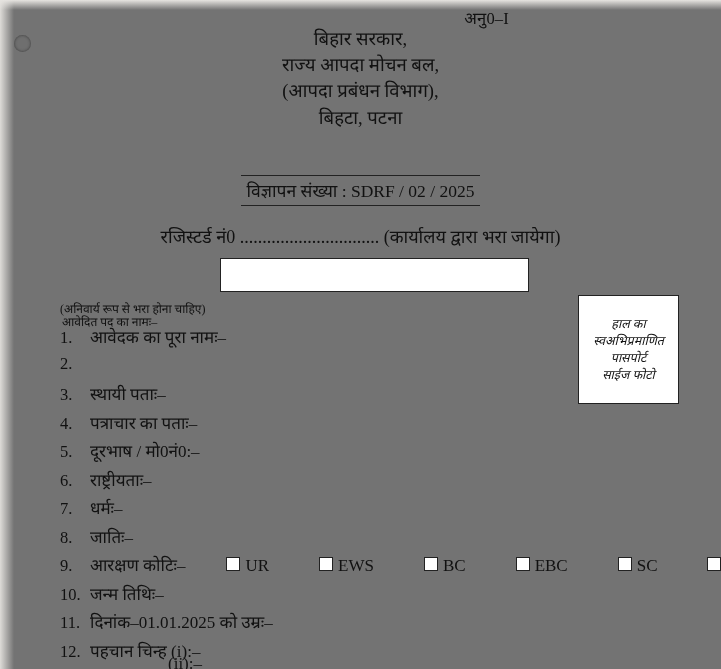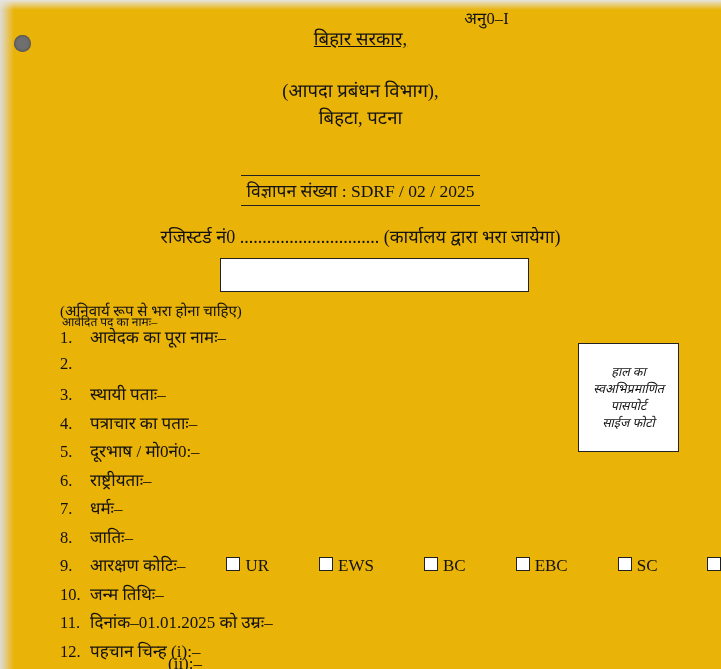--- a/index.html
+++ b/index.html
@@ -9,21 +9,21 @@
   }
   body {
     font-family: "Liberation Serif", serif;
     color: #111;
   }
   .page {
     position: relative;
     width: 721px;
     height: 669px;
     overflow: hidden;
-    background: #eab308;
+    background: #737373;
   }
   
   .scan-edge-left {
     position: absolute;
     left: 0; top: 0;
     width: 14px; height: 669px;
     background: linear-gradient(to right, #dedcd8, rgba(255,255,255,0));
     pointer-events: none;
   }
   .scan-edge-top {
@@ -53,21 +53,21 @@
   }
 
   .heading {
     position: absolute;
     left: 0;
     width: 721px;
     text-align: center;
     font-size: 18.5px;
     line-height: 26px;
   }
-  .h1 { top: 26px; text-decoration: underline; }
+  .h1 { top: 26px; }
   .h2 { top: 52px; }
   .h3 { top: 78px; }
   .h4 { top: 105px; }
 
   .adv-no {
     position: absolute;
     left: 0;
     width: 721px;
     text-align: center;
     top: 146px;
@@ -114,40 +114,39 @@
     width: 307px;
     height: 32px;
     border: 1.5px solid #222;
     background: #fff;
   }
 
   .mandatory {
     position: absolute;
     left: 60px;
     top: 300px;
-    font-size: 15px;
+    font-size: 12px;
   }
 
   .photo-box {
     position: absolute;
     left: 578px;
     top: 295px;
     width: 99px;
     height: 107px;
     border: 1.5px solid #222;
     background: #fff;
     display: flex;
     flex-direction: column;
     align-items: center;
     justify-content: center;
     font-size: 12.5px;
     line-height: 17px;
     text-align: center;
     font-style: italic;
-    margin-top: 48px;
   }
 
   .items {
     position: absolute;
     left: 60px;
     top: 325px;
     width: 610px;
   }
   .item {
     display: flex;
@@ -198,20 +197,21 @@
 
 <div class="page">
 
   <div class="scan-edge-left"></div>
   <div class="scan-edge-top"></div>
   <div class="punch-hole"></div>
 
   <div class="anno-top-right">अनु0–I</div>
 
   <div class="heading h1">बिहार सरकार,</div>
+  <div class="heading h2">राज्य आपदा मोचन बल,</div>
   <div class="heading h3">(आपदा प्रबंधन विभाग),</div>
   <div class="heading h4">बिहटा, पटना</div>
 
   <div class="adv-no">
     <span class="inner">विज्ञापन संख्या : SDRF / 02 / 2025</span>
   </div>
 
 
   <div class="reg-line">रजिस्टर्ड नं0 ............................... (कार्यालय द्वारा भरा जायेगा)</div>
 

